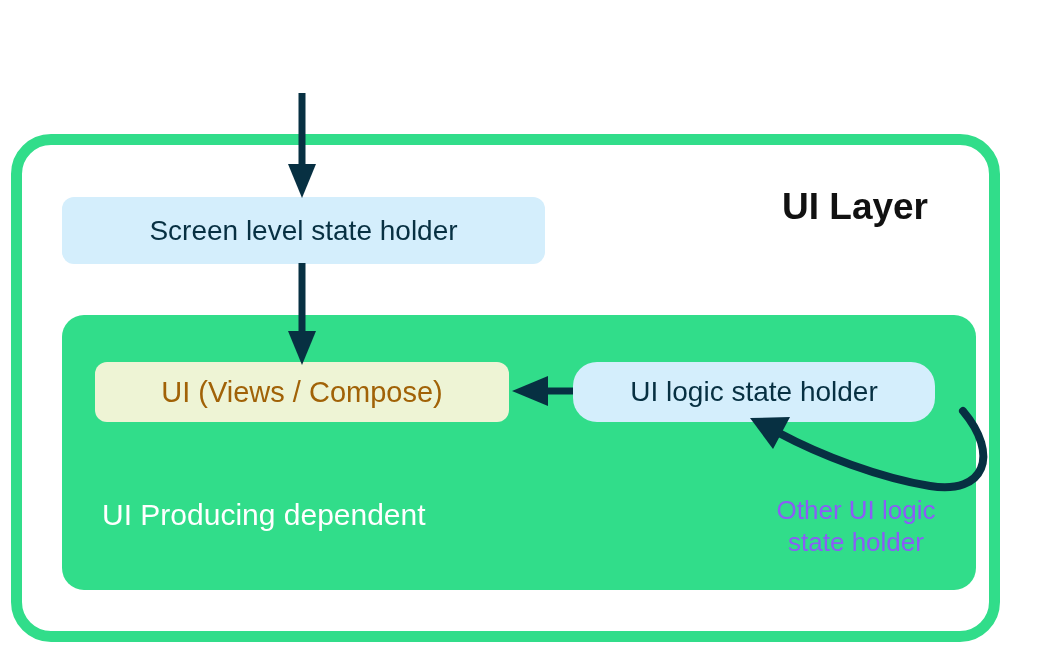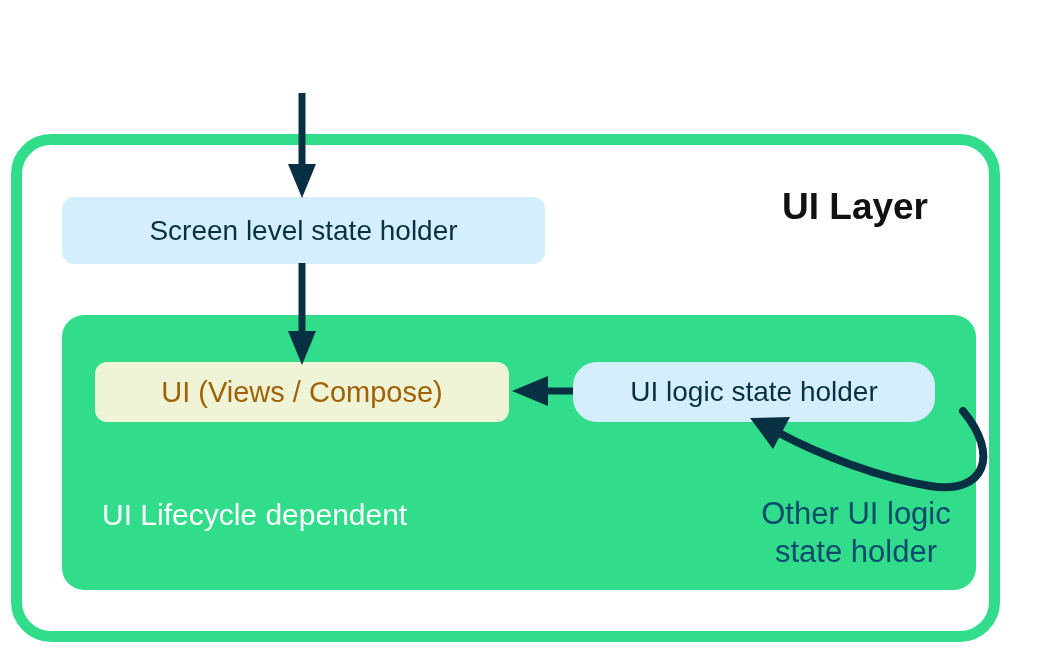--- a/index.html
+++ b/index.html
@@ -134,23 +134,23 @@
     font-size: 28px;
     white-space: nowrap;
   }
 
   #other-ui-logic-caption {
     position: absolute;
     left: 731px;
     top: 495px;
     width: 250px;
     text-align: center;
-    font-size: 31px;
+    font-size: 26px;
     line-height: 1.22;
-    color: #0c4a6e;
+    color: #8b5cf6;
   }
 
   #arrow-layer {
     position: absolute;
     left: 0;
     top: 0;
     width: 1046px;
     height: 663px;
     pointer-events: none;
   }
@@ -172,21 +172,21 @@
   <div id="ui-lifecycle-panel"></div>
 
   <div class="box" id="ui-views-compose">
     <span class="label">UI (Views / Compose)</span>
   </div>
 
   <div class="box" id="ui-logic-state-holder">
     <span class="label">UI logic state holder</span>
   </div>
 
-  <div id="ui-lifecycle-label">UI Lifecycle dependent</div>
+  <div id="ui-lifecycle-label">UI Producing dependent</div>
 
   <div id="other-ui-logic-caption">
     <div>Other UI logic</div>
     <div>state holder</div>
   </div>
 
   <svg id="arrow-layer" viewBox="0 0 1046 663" xmlns="http://www.w3.org/2000/svg">
 
     <g>
       <line x1="302" y1="93" x2="302" y2="176" stroke="#073042" stroke-width="7"></line>

